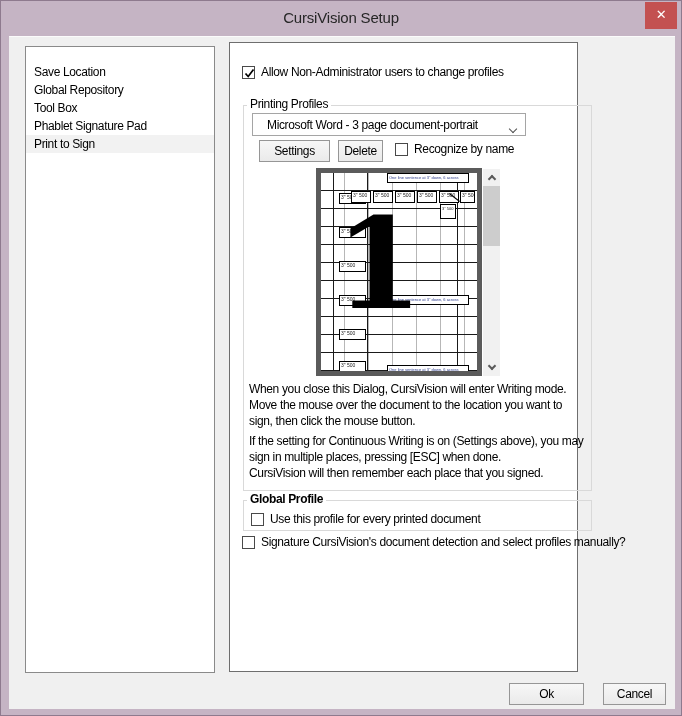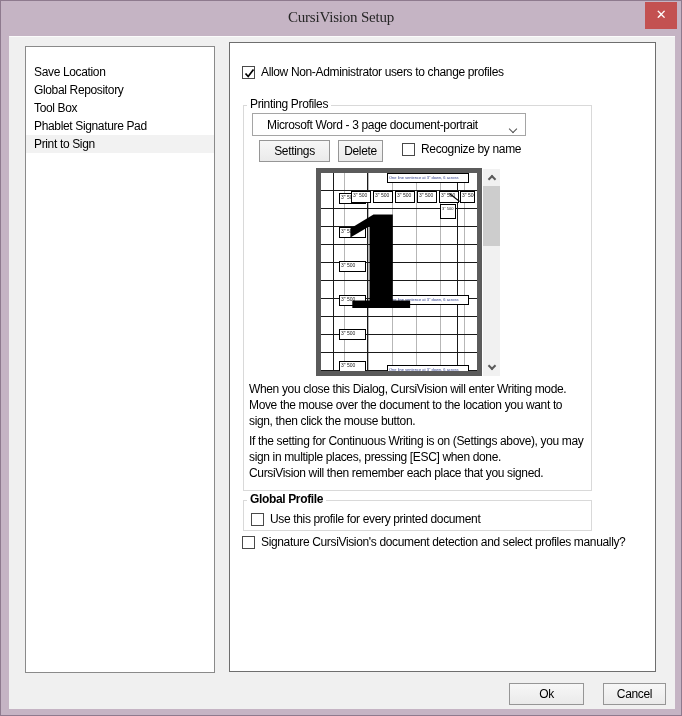--- a/index.html
+++ b/index.html
@@ -16,21 +16,21 @@
   .window-frame {
     position:absolute; inset:0;
     border:1px solid #8e7a8e;
     background:#c5b4c4;
   }
   
   .titlebar { position:absolute; left:0; top:0; width:100%; height:35px; }
   .title-text {
     position:absolute; left:0; right:0; top:0;
     text-align:center; line-height:33px;
-    font-size:15px; letter-spacing:-0.2px; color:#262626;font-family:Liberation Serif, serif;
+    font-size:15px; letter-spacing:-0.2px; color:#262626;
   }
   .close-btn {
     position:absolute; left:644px; top:1px; width:32px; height:27px;
     background:#c35151; color:#fff;
     text-align:center; line-height:26px; font-size:13px; font-weight:bold;
     cursor:default;
   }
   
   .client {
     position:absolute; left:8px; top:35px; width:666px; height:673px;
@@ -40,21 +40,21 @@
   
   .listbox {
     position:absolute; left:16px; top:9px; width:190px; height:627px;
     background:#fff; border:1px solid #8a8a8a;
     padding-top:16px;
   }
   .list-item { height:18px; line-height:18px; padding:0 8px; white-space:nowrap; }
   .list-item.selected { background:#f2f2f2; }
   
   .main-panel {
-    position:absolute; left:220px; top:5px; width:427px; height:630px;
+    position:absolute; left:220px; top:5px; width:349px; height:630px;
     background:#fff; border:1px solid #6e6e6e;
   }
   
   .chk-row { position:absolute; display:flex; align-items:center; gap:6px; white-space:nowrap; }
   .checkbox {
     width:13px; height:13px; flex:0 0 13px;
     border:1px solid #494949; background:#fff;
     position:relative;
   }
   .checkbox svg { position:absolute; left:0; top:0; }
@@ -179,21 +179,21 @@
       <div class="group-label" style="left:17px; top:54px;">Printing Profiles</div>
 
       <div class="combo">
         <span>Microsoft Word - 3 page document-portrait</span>
         <span class="combo-arrow"><span class="chev"></span></span>
       </div>
 
       <div class="win-btn" style="left:29px; top:97px; width:71px; height:22px;">Settings</div>
       <div class="win-btn" style="left:108px; top:97px; width:45px; height:22px;">Delete</div>
 
-      <div class="chk-row" style="left:172px; top:99px;">
+      <div class="chk-row" style="left:165px; top:99px;">
         <span class="checkbox"></span>
         <span>Recognize by name</span>
       </div>
 
       <div class="preview-page">
         <div class="grid-layer"></div>
         <div class="vline" style="left:12px;"></div>
         <div class="vline" style="left:46px;"></div>
         <div class="vline" style="left:136px;"></div>
 

